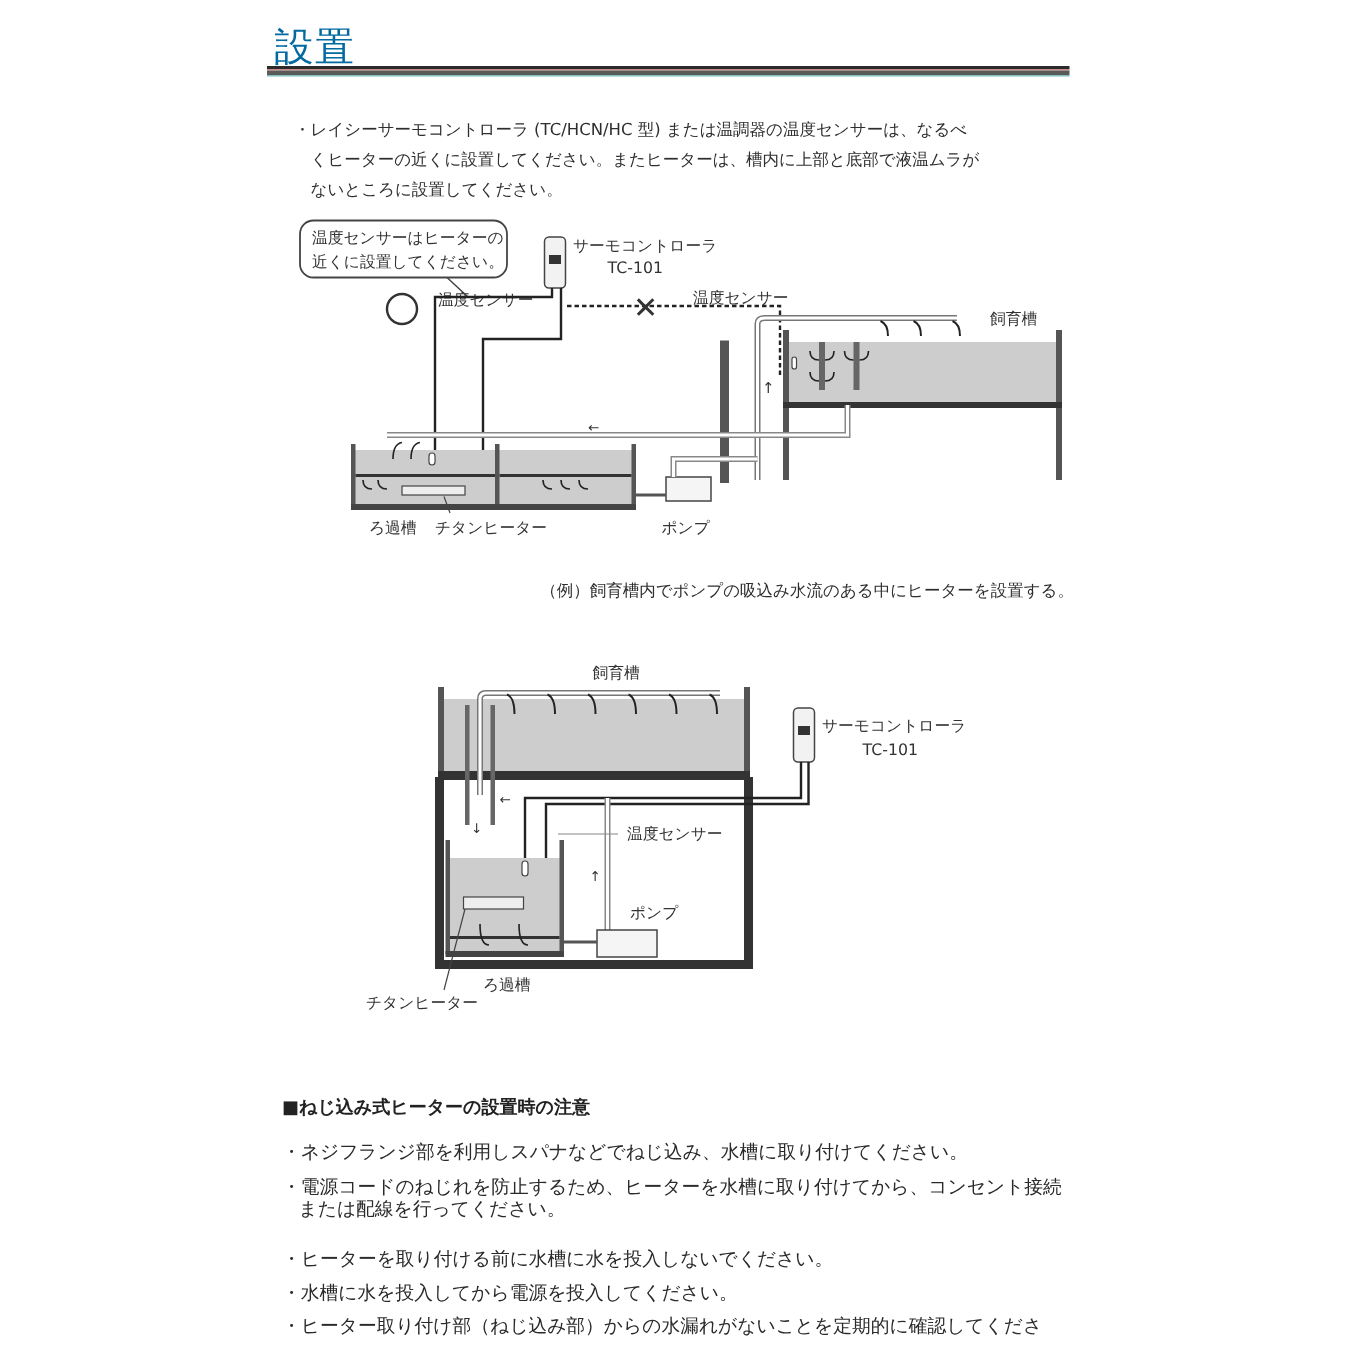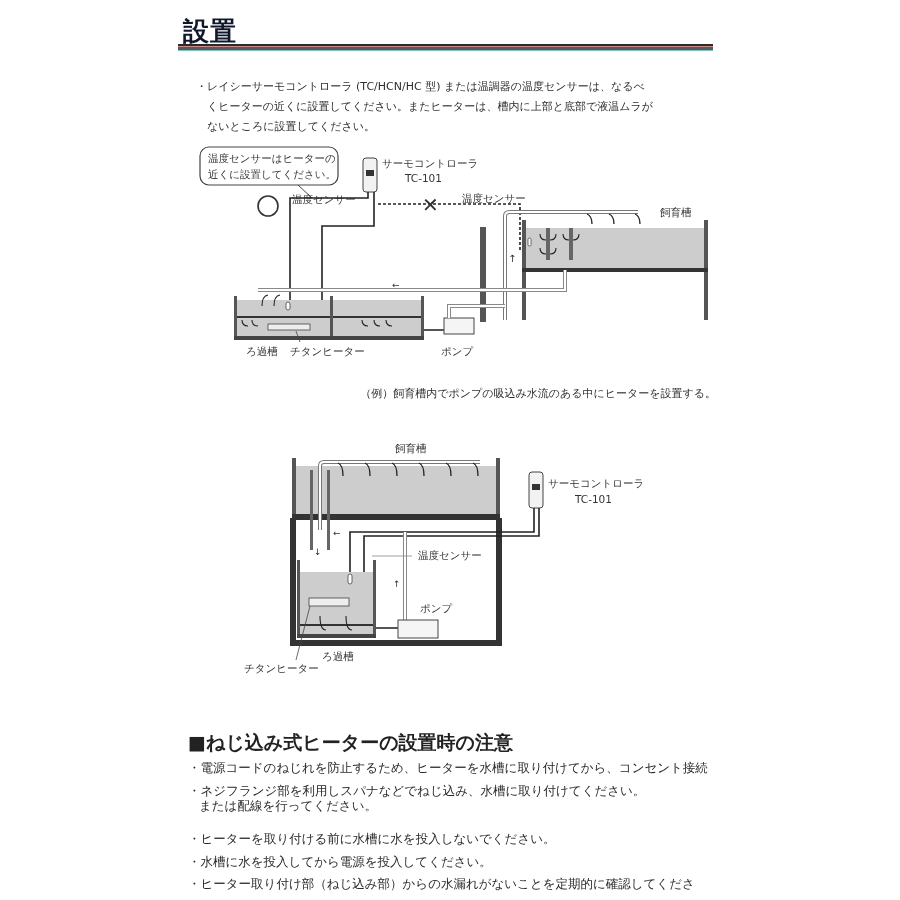--- a/index.html
+++ b/index.html
@@ -1,31 +1,31 @@
 <!DOCTYPE html>
 <html><head>
   <meta charset="utf-8">
   <style>
     html, body { margin: 0; padding: 0; background: #ffffff; }
     body { width: 900px; height: 900px; position: relative; overflow: hidden;
            font-family: "DejaVu Sans", "Liberation Sans", sans-serif; color: #2a2a2a; }
-    .title { position: absolute; left: 183px; top: 14px; font-size: 26px; font-weight: bold;
-             letter-spacing: 1px; color: #0f172a; }
+    .title { position: absolute; left: 183px; top: 14px; font-size: 26px; font-weight: normal;
+             letter-spacing: 1px; color: #0369a1; }
     .rule { position: absolute; left: 178px; top: 44px; width: 535px; height: 9px; }
     .rule .l1 { position: absolute; left: 0; top: 0; width: 100%; height: 2px; background: #2b2b2b; }
     .rule .l2 { position: absolute; left: 0; top: 2px; width: 100%; height: 1px; background: #c98a8a; }
     .rule .l3 { position: absolute; left: 0; top: 3px; width: 100%; height: 3px; background: #5a5a5a; }
     .rule .l4 { position: absolute; left: 0; top: 6px; width: 100%; height: 1px; background: #7fbfbf; }
     .para { position: absolute; font-size: 11px; line-height: 20px; color: #2e2e2e; }
     .bullet::before { content: "・"; }
     .p1 { left: 196px; top: 77px; width: 520px; }
     .p1 .cont { padding-left: 11px; display: block; }
     .p2 { left: 196px; top: 384px; width: 520px; }
     .p2 .indent { display: block; padding-left: 10px; text-align: right; }
-    .section-title { position: absolute; left: 188px; top: 730px; font-size: 19px; font-weight: bold; color: #222; }
+    .section-title { position: absolute; left: 188px; top: 730px; font-size: 12px; font-weight: bold; color: #222; }
     .notes { position: absolute; left: 188px; top: 757px; width: 530px; font-size: 12.5px; line-height: 22.5px; }
     .notes .item { display: block; }
     .notes .cont { display: block; padding-left: 11px; line-height: 16px; margin-top: -4px; margin-bottom: 14px; }
     svg text { font-family: "DejaVu Sans", "Liberation Sans", sans-serif; fill: #333; }
     .diagram { position: absolute; }
   </style>
 </head>
 <body>
 
 <div class="title">設置</div>
@@ -188,19 +188,19 @@
   <line x1="376" y1="628" x2="398" y2="628" stroke="#555" stroke-width="2"></line>
   <text x="420" y="612" font-size="10.5">ポンプ</text>
   <line x1="310" y1="606" x2="296" y2="660" stroke="#444" stroke-width="0.8"></line>
   <text x="322" y="660" font-size="10.5">ろ過槽</text>
   <text x="244" y="672" font-size="10.5">チタンヒーター</text>
 </svg>
 
 <div class="section-title">■ねじ込み式ヒーターの設置時の注意</div>
 
 <div class="notes">
+  <span class="item bullet">ネジフランジ部を利用しスパナなどでねじ込み、水槽に取り付けてください。</span>
   <span class="item bullet">電源コードのねじれを防止するため、ヒーターを水槽に取り付けてから、コンセント接続</span>
-  <span class="item bullet">ネジフランジ部を利用しスパナなどでねじ込み、水槽に取り付けてください。</span>
   <span class="cont">または配線を行ってください。</span>
   <span class="item bullet">ヒーターを取り付ける前に水槽に水を投入しないでください。</span>
   <span class="item bullet">水槽に水を投入してから電源を投入してください。</span>
   <span class="item bullet">ヒーター取り付け部（ねじ込み部）からの水漏れがないことを定期的に確認してください。</span>
 </div>
 
 </body></html>

